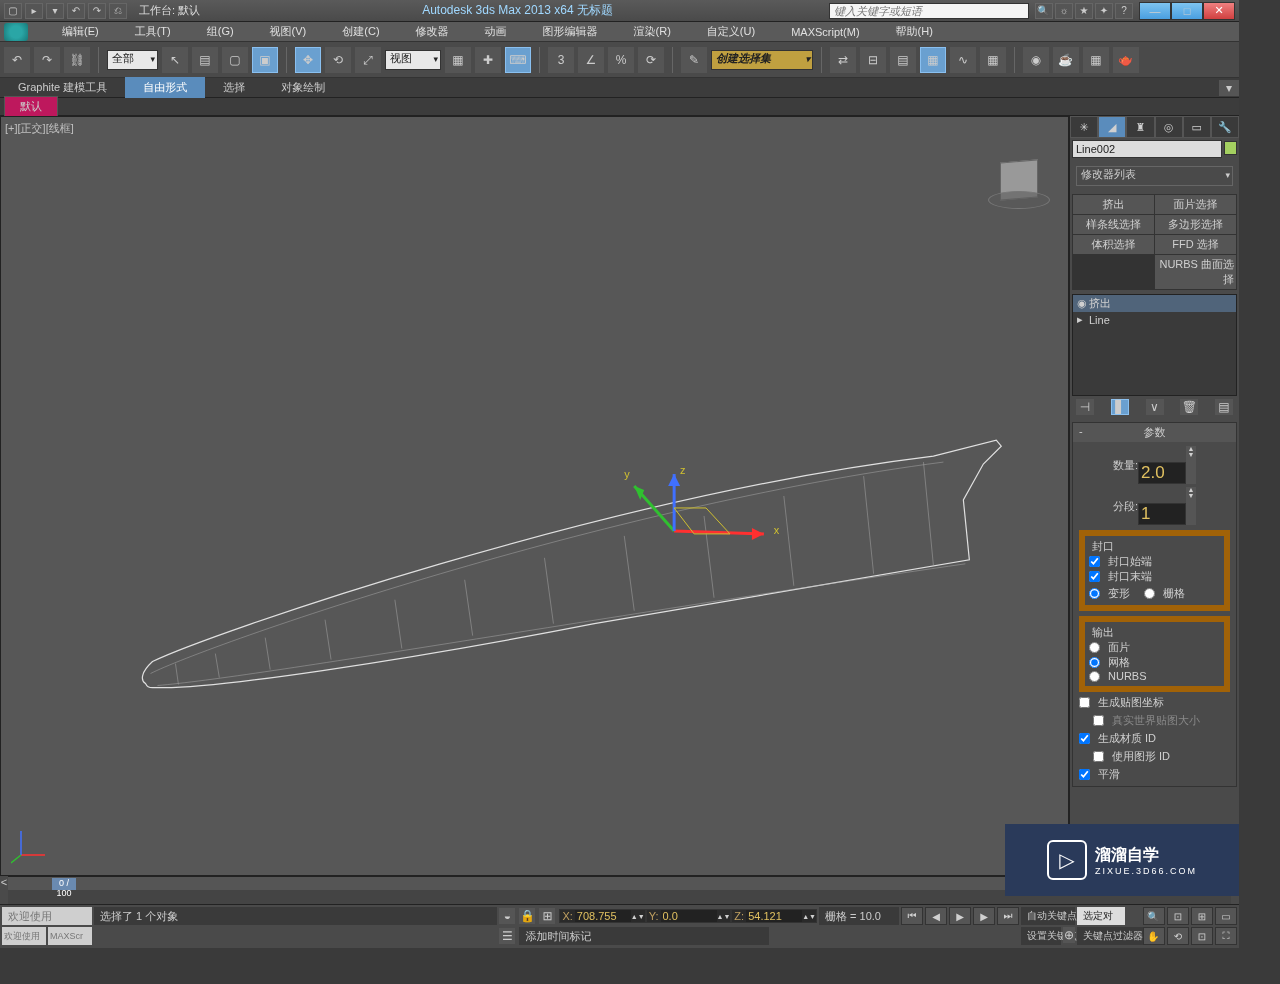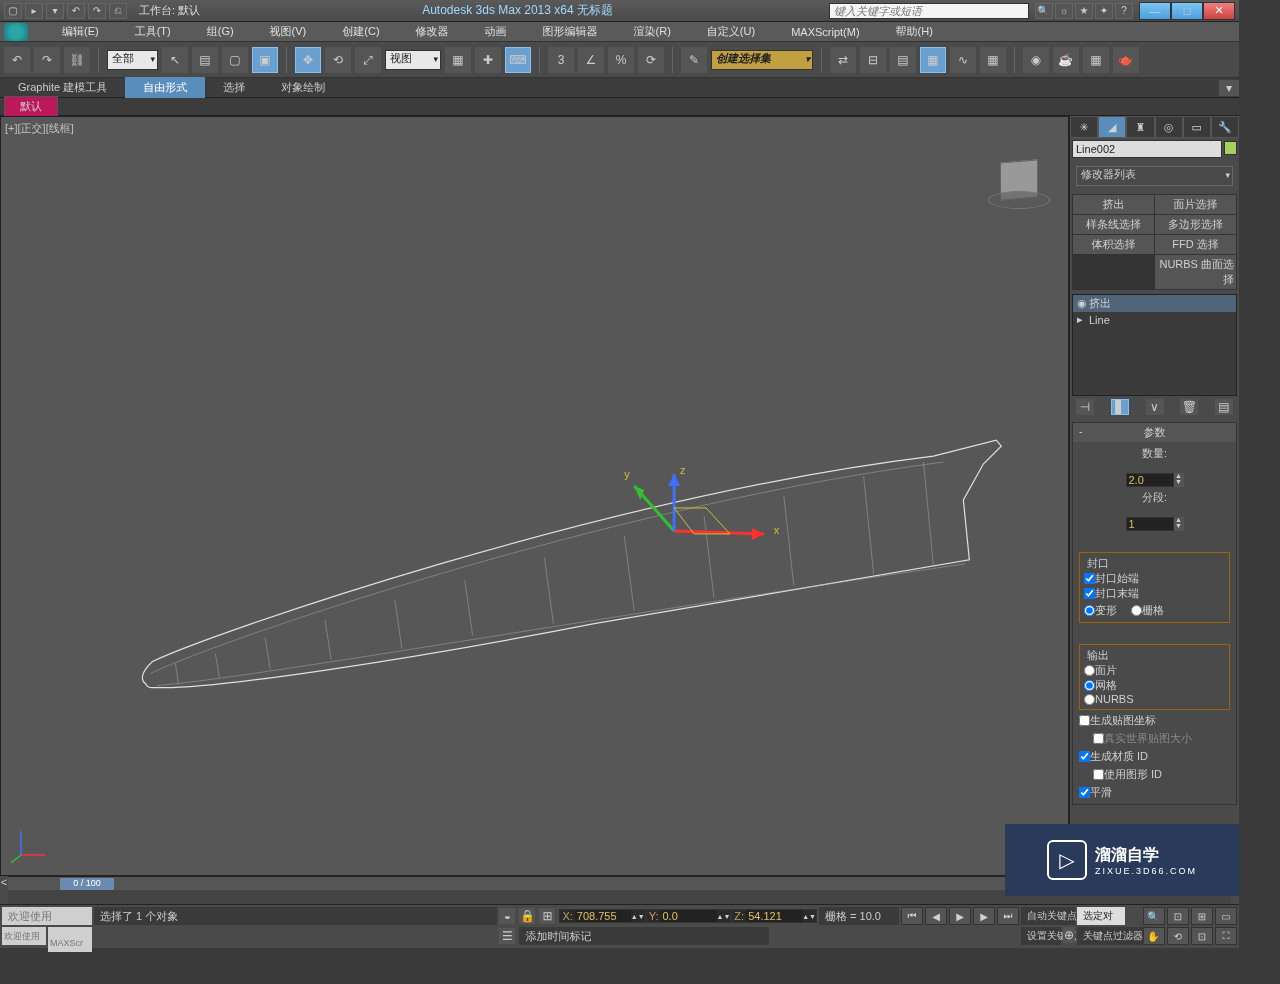--- a/index.html
+++ b/index.html
@@ -50,31 +50,31 @@
 .mod-btns .mb { background: #555; text-align: center; padding: 2px 0; font-size: 11px; }
 .stack-box { height: 102px; margin: 2px; background: #3a3a3a; border: 1px solid #222; }
 .stack-row { display: flex; align-items: center; padding: 1px 4px; font-size: 11px; }
 .stack-row.sel { background: #50647a; }
 .stack-row .exp { width: 12px; }
 .stack-tools { height: 20px; display: flex; justify-content: space-between; padding: 0 4px; margin: 1px 2px; }
 .rollout { margin: 2px; border: 1px solid #333; background: #4a4a4a; }
 .rollout .hdr { background: #555; text-align: center; padding: 2px; font-size: 11px; position: relative; }
 .rollout .hdr::before { content: "-"; position: absolute; left: 6px; }
 .rollout .body { padding: 4px 6px; display: flex; flex-direction: column; gap: 3px; }
-.prm-row { display: flex; align-items: center; gap: 12px; justify-content: center; flex-direction: column; }
+.prm-row { display: flex; align-items: center; gap: 0; justify-content: center; }
 .prm-row .lbl { color: #ccc; }
 .spin { display: flex; }
-.spin input { width: 48px; background: #222; color: #e0c060; border: 1px solid #333; font-size: 11px; padding: 0 2px; text-align: left; }
+.spin input { width: 48px; background: #222; color: #e0c060; border: 1px solid #333; font-size: 17px; padding: 0 2px; text-align: left; margin-top: 16px; }
 .spin .arrs { width: 10px; background: #555; font-size: 7px; text-align: center; line-height: 6px; }
-.grp { border: 1px solid #a16207; padding: 4px 4px 4px 4px; margin-top: 18px; }
+.grp { border: 6px solid #a16207; padding: 4px 4px 4px 4px; margin-top: 2px; }
 .grp .gt { margin-top: -10px; background: #4a4a4a; display: inline-block; padding: 0 3px; font-size: 11px; }
-.ck { display: flex; align-items: center; gap: 0; font-size: 11px; }
+.ck { display: flex; align-items: center; gap: 8px; font-size: 11px; }
 .ck input[type=checkbox], .ck input[type=radio] { width: 11px; height: 11px; }
 .timeline { height: 14px; background: #555; position: relative; border-top: 1px solid #222; }
-.timeline .cursor { position: absolute; left: 52px; top: 1px; width: 54px; height: 12px; background: #6a8ab0; color: #fff; font-size: 9px; text-align: center; }
+.timeline .cursor { position: absolute; left: 44px; top: 1px; width: 24px; height: 12px; background: #6a8ab0; color: #fff; font-size: 9px; text-align: center; }
 .timetrack { height: 14px; background: #444; }
 .status { height: 44px; background: #4a4a4a; border-top: 1px solid #222; display: flex; gap: 2px; padding: 2px; }
 .status .col { display: flex; flex-direction: column; gap: 2px; }
 .status .sl { background: #3a3a3a; padding: 2px 6px; font-size: 11px; color: #ccc; height: 18px; display: flex; align-items: center; white-space: nowrap; }
 .coord { display: flex; gap: 0; }
 .coord .c { display: flex; align-items: center; background: #2a2a2a; border: 1px solid #333; }
 .coord .c .cl { color: #c0a060; padding: 0 2px; }
 .coord .c input { width: 56px; background: #222; color: #e0c060; border: none; font-size: 11px; padding: 0 2px; }
 .transport { display: flex; gap: 2px; }
 .transport .pb { width: 22px; height: 18px; background: #555; border: 1px solid #333; display: flex; align-items: center; justify-content: center; font-size: 10px; }
@@ -359,21 +359,21 @@
     <div class="timetrack"></div>
   </div>
   <div style="width:8px;background:#4a4a4a;text-align:center;color:#ccc">&gt;</div>
 </div>
 
 <div class="status">
   <div class="col" style="width:90px">
     <div class="sl" style="background:#cfcfcf;color:#777">欢迎使用</div>
     <div style="display:flex;gap:2px">
       <div class="sl" style="background:#cfcfcf;color:#777;width:44px;padding:2px 2px;font-size:9px">欢迎使用</div>
-      <div class="sl" style="background:#cfcfcf;color:#777;width:44px;padding:16px 2px;font-size:9px">MAXScr</div>
+      <div class="sl" style="background:#cfcfcf;color:#777;width:44px;padding:2px 2px;font-size:9px">MAXScr</div>
     </div>
   </div>
   <div class="col" style="flex:1">
     <div class="sl">选择了 1 个对象</div>
   </div>
   <div class="col">
     <div style="display:flex;gap:4px;align-items:center;height:18px">
       <div class="tbtn" style="width:16px;height:16px">◒</div>
       <div class="tbtn" style="width:16px;height:16px">🔒</div>
       <div class="tbtn" style="width:16px;height:16px">⊞</div>

